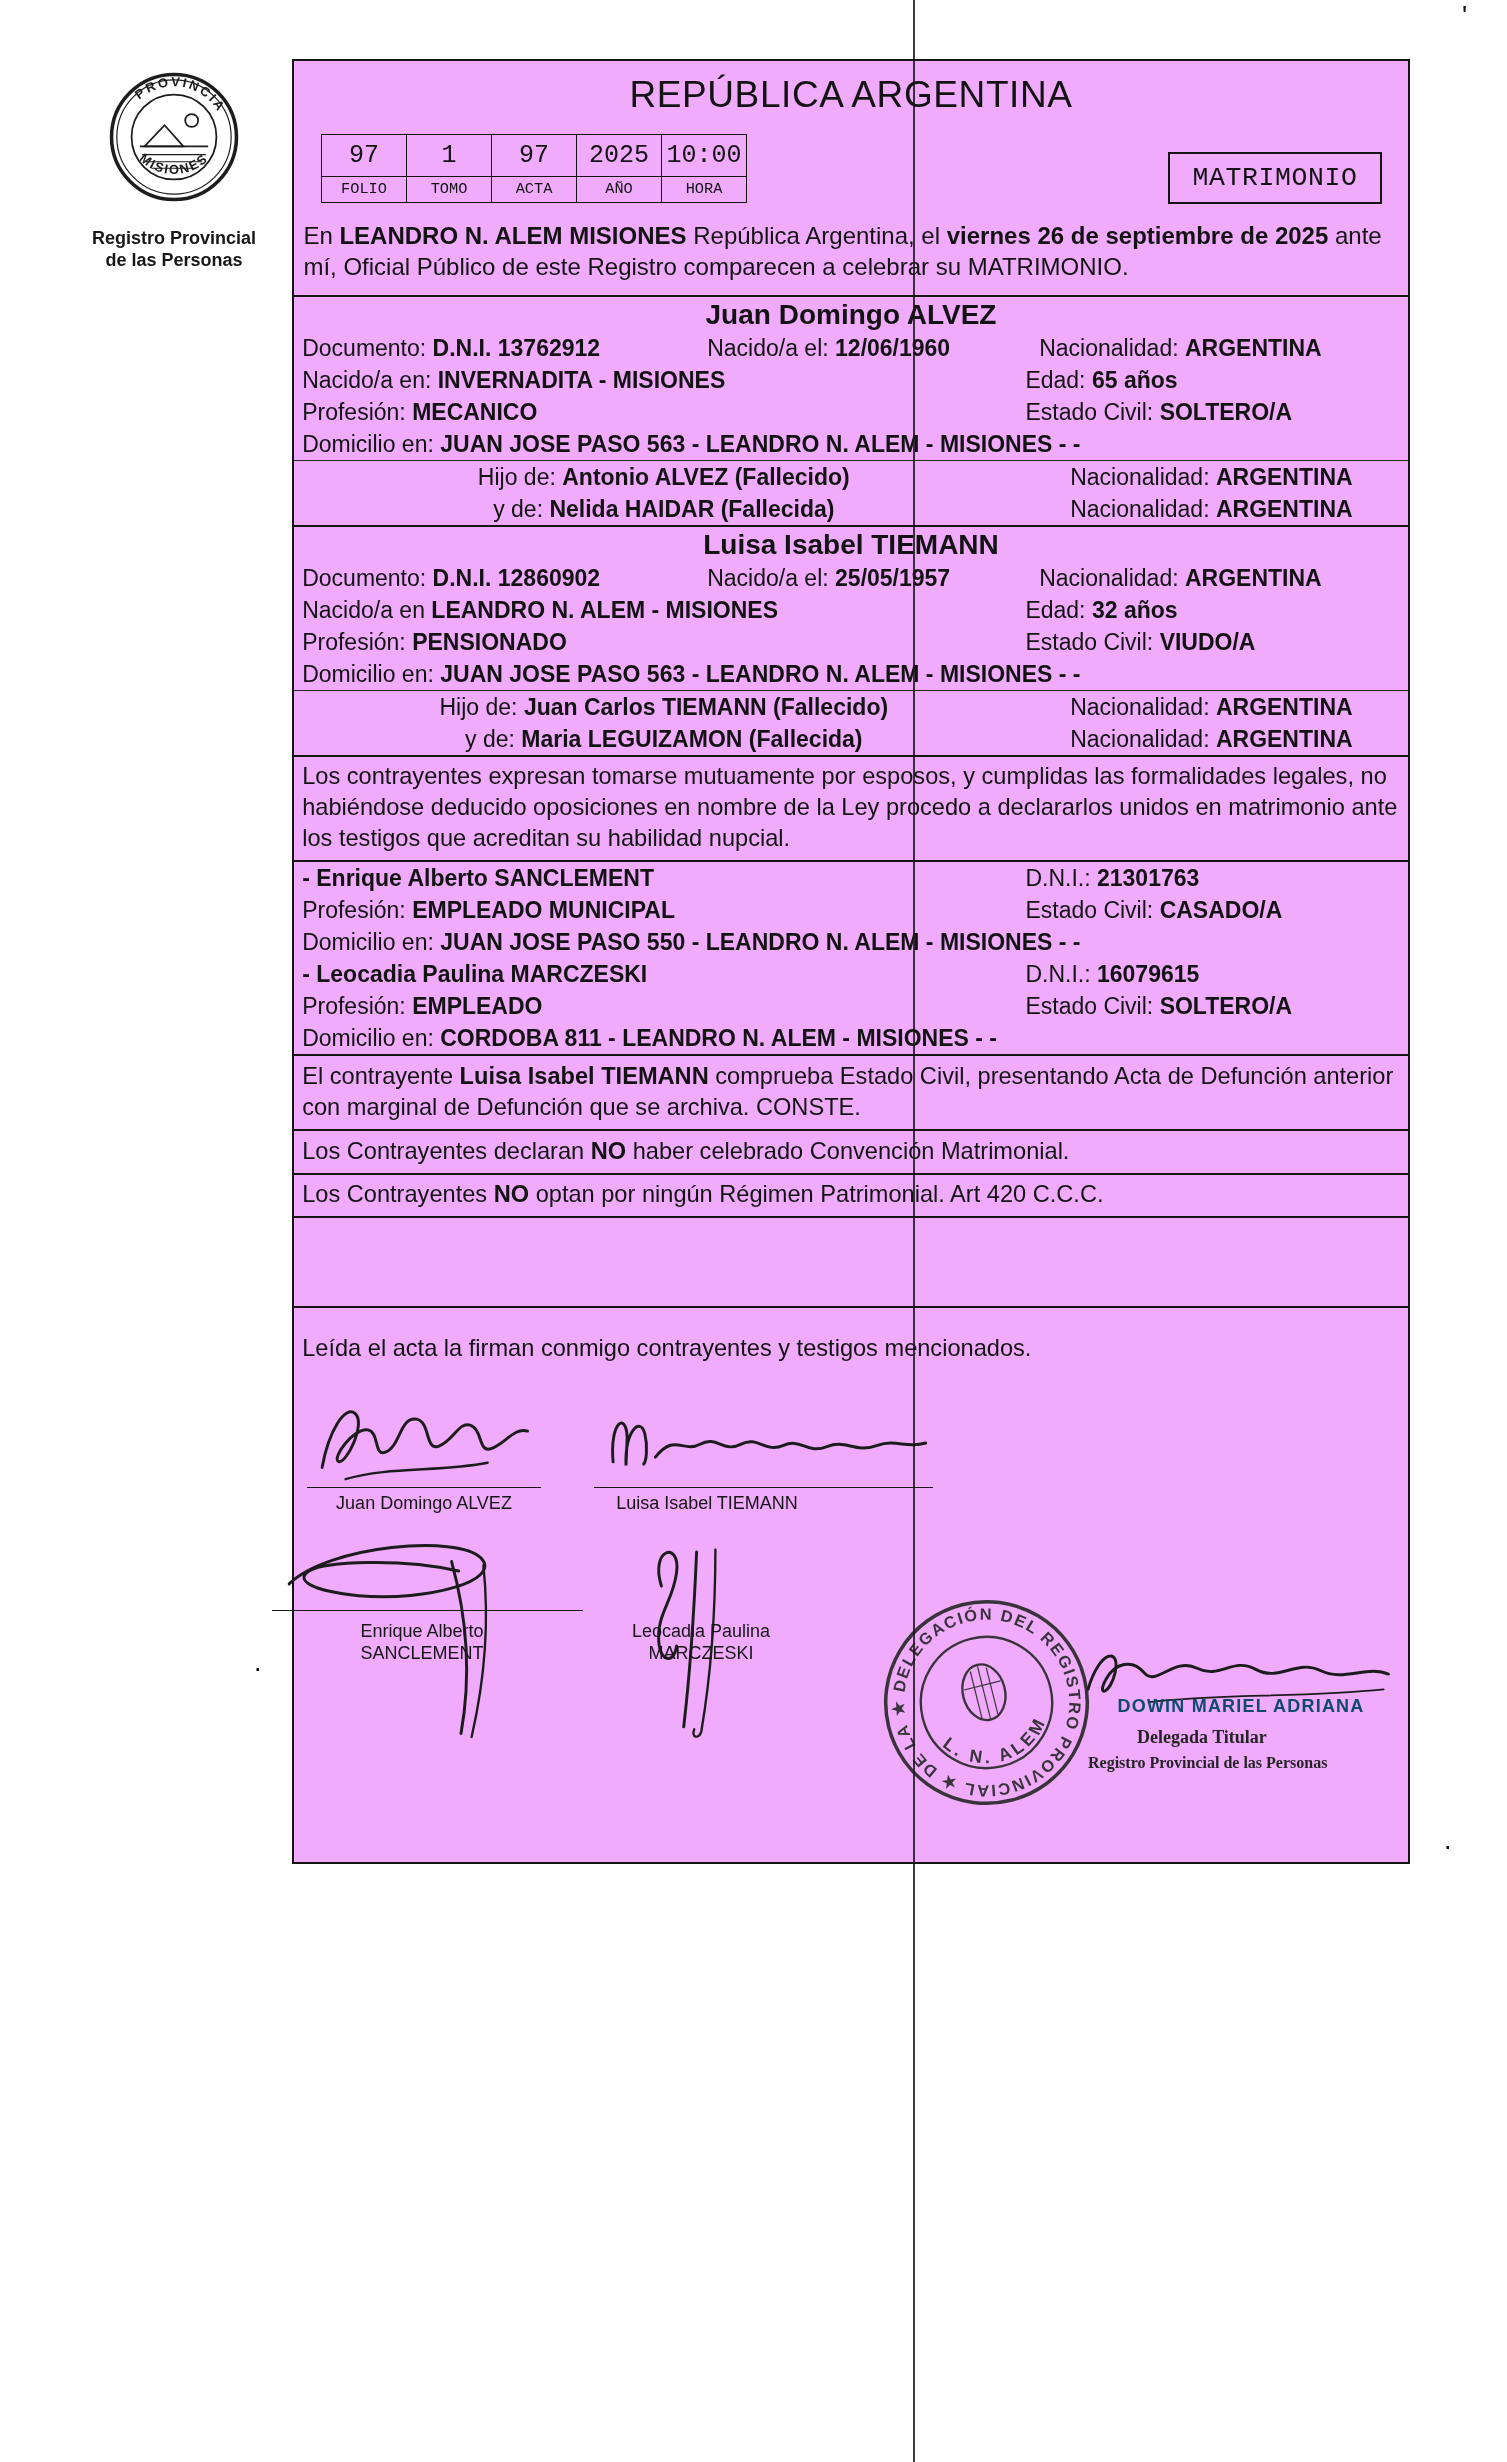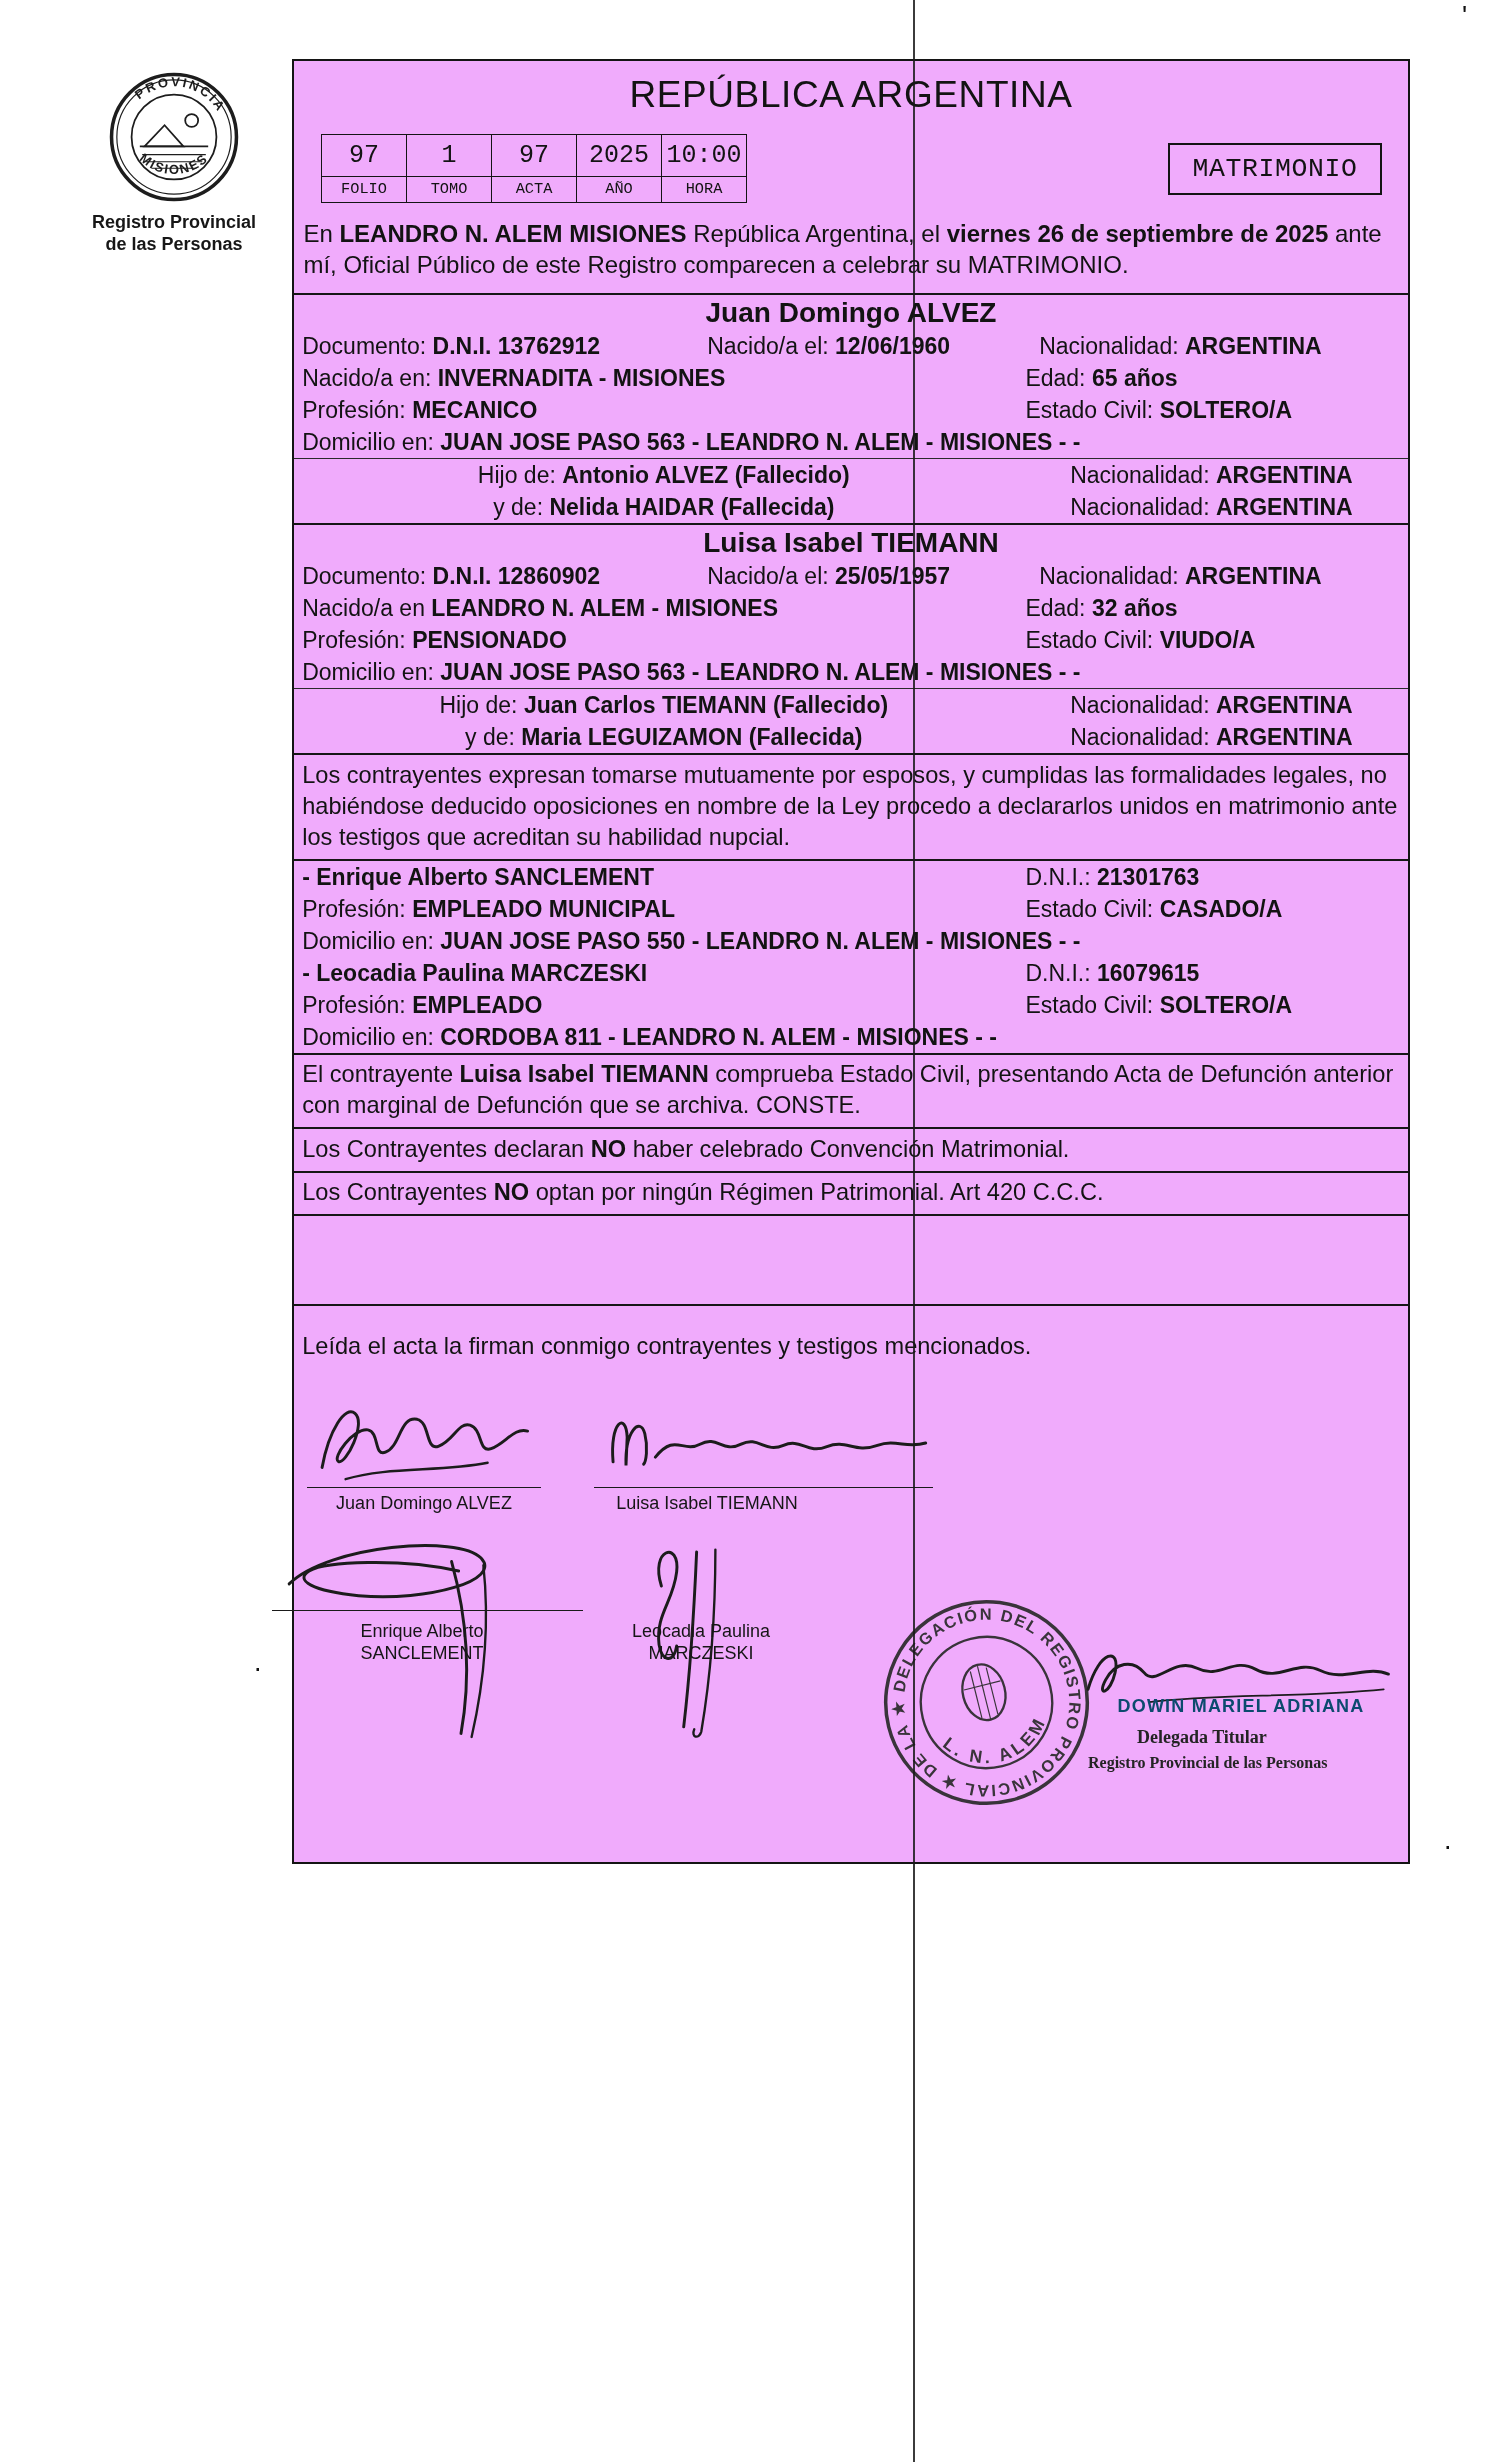--- a/index.html
+++ b/index.html
@@ -6,34 +6,34 @@
   body{
     width:1507px;height:2462px;position:relative;background:#ffffff;
     font-family:"Liberation Sans",sans-serif;color:#131313;overflow:hidden;
   }
   .abs{position:absolute;}
   .b{font-weight:700;}
 
   
   .letterhead{position:absolute;left:77px;top:71px;width:194px;text-align:center;}
   .seal-wrap{width:132px;height:132px;margin:0 auto;}
-  .org-name{margin-top:8px;font-size:18px;font-weight:700;line-height:22.4px;color:#171717;}
+  .org-name{margin-top:24px;font-size:18px;font-weight:700;line-height:22.4px;color:#171717;}
 
   
   .main-box{
     position:absolute;left:292px;top:59px;width:1118px;height:1805px;
     border:2.4px solid #141414;box-sizing:border-box;background:#f0abfc;
   }
   .doc-title{text-align:center;font-size:37px;line-height:42px;padding-top:13px;letter-spacing:0.6px;}
   .head-row{display:flex;justify-content:space-between;align-items:flex-start;margin:17.7px 26px 0 27px;font-family:Liberation Mono, monospace;}
   table.registry{border-collapse:collapse;}
   table.registry td{border:1.8px solid #141414;text-align:center;}
   tr.rt-val td{width:82px;height:39px;font-size:25px;}
   tr.rt-head td{height:25px;font-size:15.3px;padding:0 4.7px;}
-  .matri{border:2.4px solid #141414;font-size:26.5px;padding:9.4px 22.4px;letter-spacing:0.6px;margin-top:9px;}
+  .matri{border:2.4px solid #141414;font-size:26.5px;padding:9.4px 22.4px;letter-spacing:0.6px;margin-top:18px;}
   .intro{padding:15.3px 11.8px 13px 9.4px;font-size:24px;line-height:31px;}
 
   .section{border-top:2.4px solid #161616;}
   .thin-top{border-top:1.2px solid #2a2a2a;text-align:center;}
   .pname{text-align:center;font-weight:700;font-size:28px;line-height:35px;}
   .frow{display:flex;padding:0 10.6px 0 8.2px;font-size:23px;line-height:32px;white-space:nowrap;}
   .fc1{width:405px;flex:none;}
   .fc2{width:332px;flex:none;}
   .fcR{width:372px;flex:none;}
   .fgrow{flex:1;min-width:0;}

